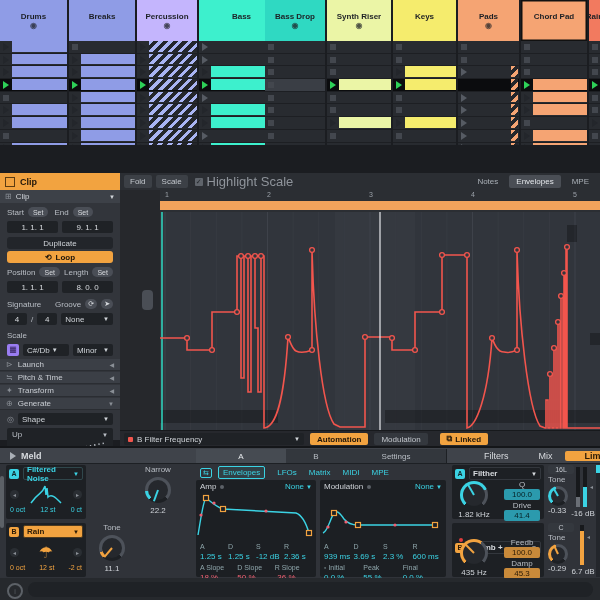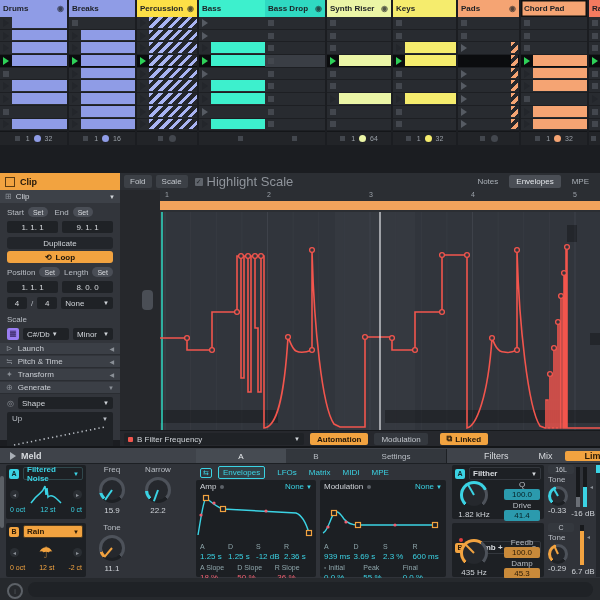--- a/index.html
+++ b/index.html
@@ -13,21 +13,21 @@
   #transport .chip{height:16px;padding:0 7px;margin-left:5px;}
   .valbox{background:#222529;border-radius:3px;color:#d7dade;font-size:9px;height:16px;display:flex;align-items:center;justify-content:center;}
   .mbars{display:flex;gap:1px;align-items:flex-end;height:10px;}
   .mbars i{width:2px;background:#9aa0a8;display:block;}
   .tri-play{width:0;height:0;border-left:10px solid #2ed158;border-top:6px solid transparent;border-bottom:6px solid transparent;}
   .sq-stop{width:11px;height:11px;background:#a7abb1;}
   .cir-rec{width:12px;height:12px;border-radius:50%;background:#93979d;}
   
   #session{left:0;top:28;width:600px;height:145px;background:#1b1d21;}
   .track{position:absolute;top:0;height:145px;overflow:hidden;}
-  .thead{height:17px;display:flex;align-items:center;padding:0 3px;font-size:8px;font-weight:bold;color:#1d2025;justify-content:space-between;}
+  .thead{height:17px;display:flex;align-items:center;padding:12px 3px;font-size:8px;font-weight:bold;color:#1d2025;justify-content:space-between;flex-direction:column;}
   .thead .tic{font-size:8px;color:#1d2025;opacity:.75;}
   .slot{height:11.7px;border-bottom:1px solid #1d1f23;background:#282b30;position:relative;display:flex;align-items:center;}
   .slot.srow{background:#3a3e45;}
   .stopsq{width:6px;height:6px;background:#43474e;margin-left:3px;}
   .dimtri{width:0;height:0;border-left:6px solid #565b63;border-top:4px solid transparent;border-bottom:4px solid transparent;margin-left:3px;}
   .clip{position:absolute;inset:0;display:flex;align-items:center;}
   .clip .body{position:absolute;left:12px;right:0;top:0;bottom:1px;}
   .clip .ptri{width:0;height:0;border-left:6px solid #23262b;border-top:4px solid transparent;border-bottom:4px solid transparent;margin-left:3px;z-index:2;}
   .playing{background:#0b0c0e;}
   .playing .ptri{border-left-color:#2ed158;}
@@ -268,21 +268,21 @@
           </div>
         </div>
         <div class="tstat">
           <span class="sq"></span>
           <span>1</span>
           <span class="cc" style="background:#8f9ce6"></span>
           <span>16</span>
         </div>
       </div>
       <div class="track" style="left: 137px; width: 60px;">
-        <div class="thead" style="background: #fde047;">
+        <div class="thead" style="background: #c4b5fd;">
           <span>Percussion</span>
           <span class="tic">◉</span>
         </div>
         <div class="slot">
           <div class="clip">
             <span class="ptri"></span>
             <div class="body" style="background: repeating-linear-gradient(135deg, rgb(169, 180, 242) 0px, rgb(169, 180, 242) 3px, rgb(36, 38, 43) 3px, rgb(36, 38, 43) 7px);"></div>
           </div>
         </div>
         <div class="slot">
@@ -695,20 +695,26 @@
       </div>
     <div class="cp-row" style="margin-top:1px">
       <span>Position</span>
       <span class="setchip">Set</span>
       <span>Length</span>
       <span class="setchip">Set</span>
     </div>
     <div class="cp-row">
       <div class="cp-val">1. 1. 1</div>
       <div class="cp-val">8. 0. 0</div>
+    </div>
+    <div class="cp-row" style="margin-top:2px">
+      <span>Signature</span>
+      <span style="margin-left:auto">Groove</span>
+      <span class="setchip" style="padding:0 3px">⟳</span>
+      <span class="setchip" style="padding:0 3px">➤</span>
     </div>
     <div class="cp-row">
       <div class="cp-val" style="max-width:20px">4</div>
       <span>/</span>
       <div class="cp-val" style="max-width:20px">4</div>
       <div class="ddbox" style="flex:1">
           <span>None</span>
           <span style="margin-left:auto;font-size:6px">▼</span>
         </div>
     </div>
@@ -879,27 +885,20 @@
         <span class="navc">▸</span>
       </div>
       <div class="octrow" style="color:#3bd3e4">
         <span>0 oct</span>
         <span>12 st</span>
         <span>0 ct</span>
       </div>
     </div>
 
     <div class="abs" style="left:92px;top:463px;width:90px;height:56px;position:absolute;left:92px;top:17px">
-      <div style="position:absolute;left:0;width:40px">
-        <div class="klabel">Freq</div>
-        <div class="knob" style="--kc:#3bd3e4;--arc:30deg;--ndl:35deg;width:26px;height:26px;margin:3px auto">
-            <span class="ndl"></span>
-          </div>
-        <div class="kval">15.9</div>
-      </div>
       <div style="position:absolute;left:46px;width:40px">
         <div class="klabel">Narrow</div>
         <div class="knob" style="--kc:#3bd3e4;--arc:42deg;--ndl:20deg;width:26px;height:26px;margin:3px auto">
             <span class="ndl"></span>
           </div>
         <div class="kval">22.2</div>
       </div>
     </div>
 
     <div class="epanel" style="left:6px;top:75px;width:80px;height:54px">

